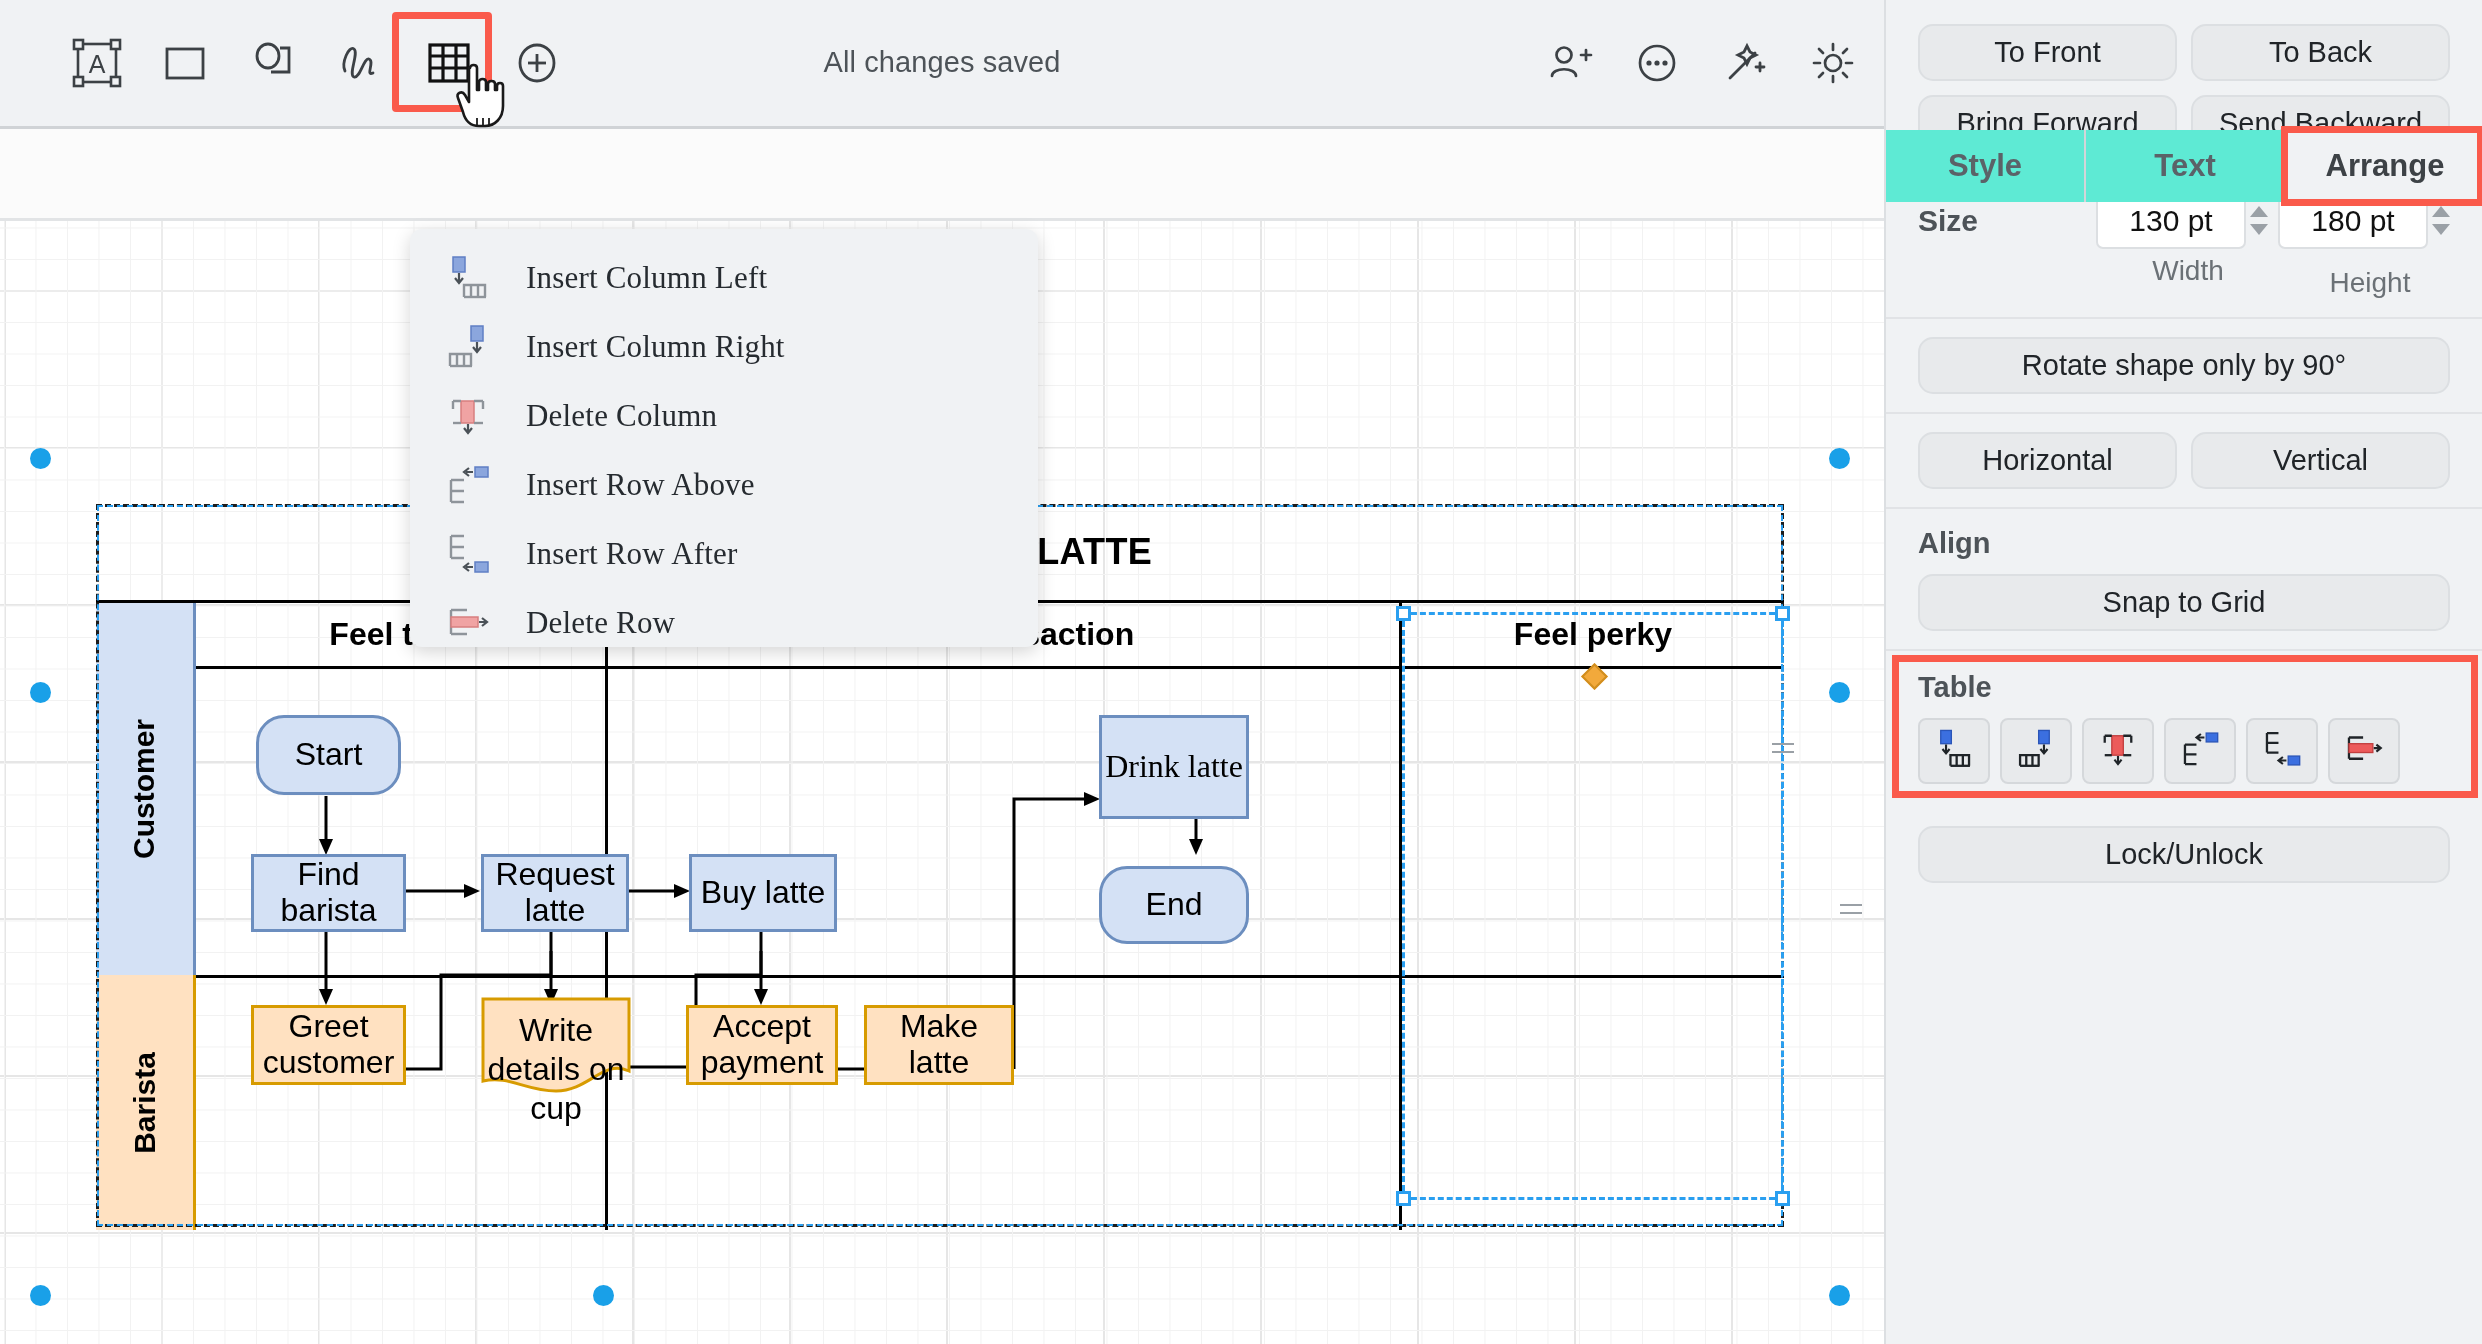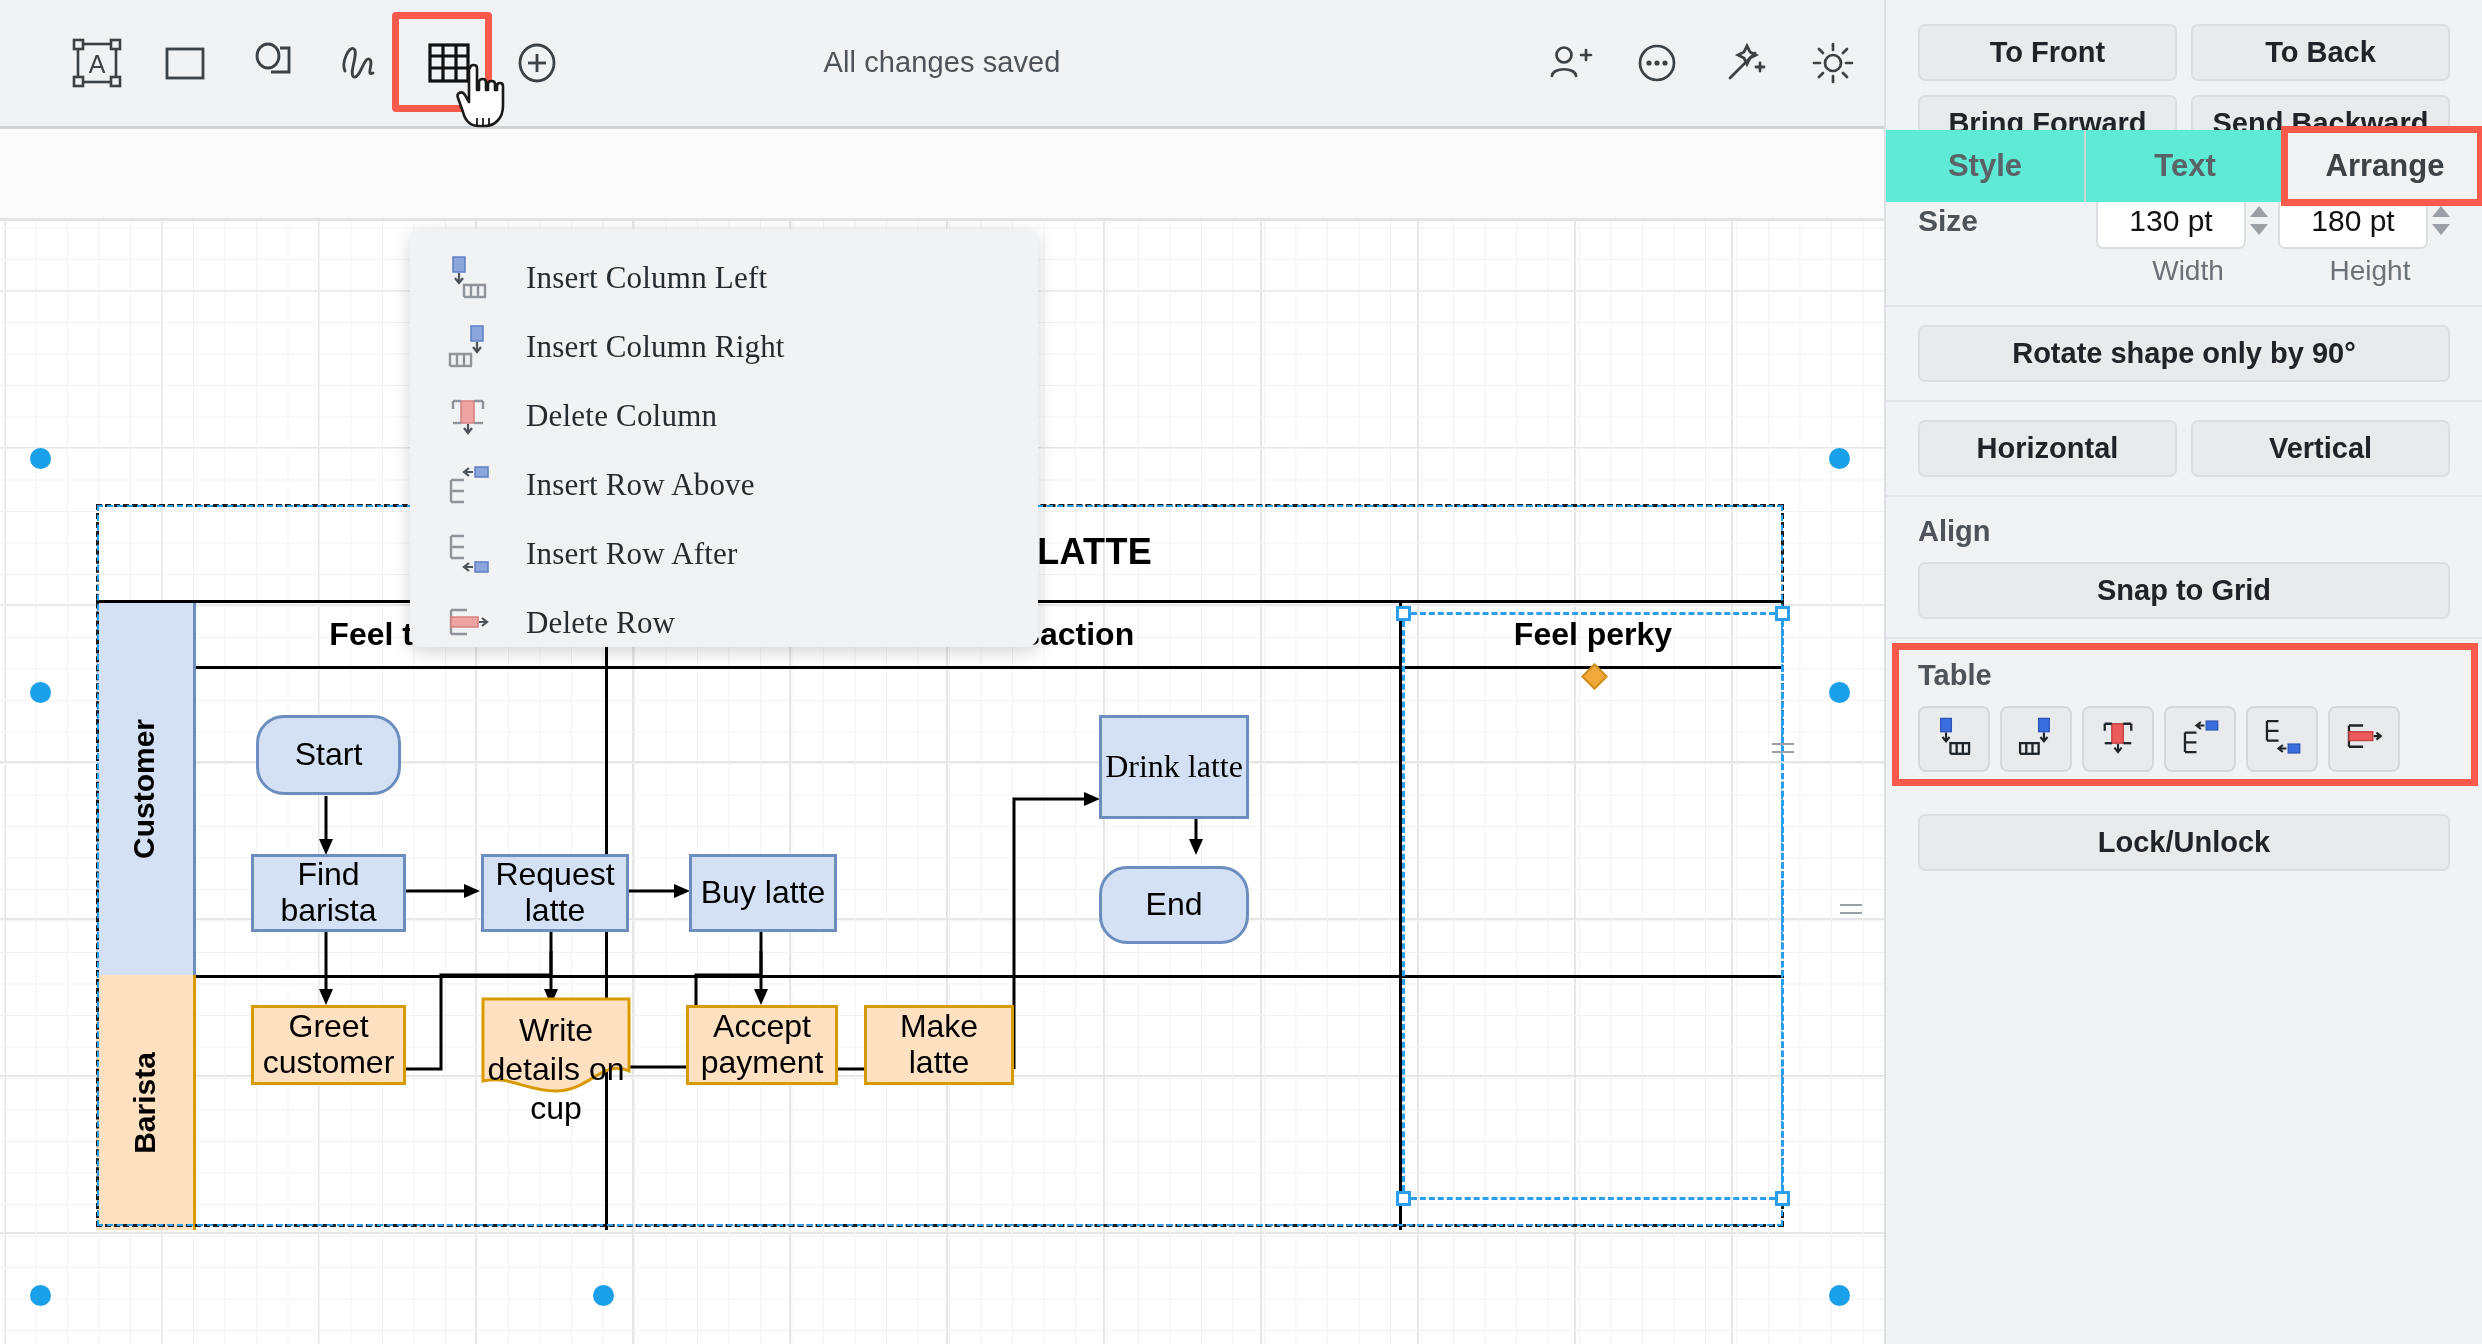--- a/index.html
+++ b/index.html
@@ -222,23 +222,23 @@
   .tab-highlight {
     position: absolute; left: 395px; top: 126px;
     width: 203px; height: 80px;
     border: 7px solid #fa5a4b; pointer-events: none; z-index: 20;
   }
   .sb-section { padding: 18px 32px; border-bottom: 2px solid #e1e3e6; }
   .sb-row { display: flex; gap: 14px; margin-bottom: 14px; }
   .sb-row:last-child { margin-bottom: 0; }
   .sb-btn {
     flex: 1; height: 57px; background: #e8eaec;
-    border: 2px solid #dcdfe2; border-radius: 7px;
-    display: flex; align-items: center; justify-content: center;
-    font-size: 29px; color: #202428; cursor: pointer; font-weight: bold;
+    border: 2px solid #dcdfe2; border-radius: 15px;
+    display: flex; align-items: center; justify-content: center;
+    font-size: 29px; color: #202428; cursor: pointer;
   }
   .sb-label {
     font-size: 29px; font-weight: bold; color: #4d5358; margin-bottom: 14px;
   }
   .size-row { display: flex; align-items: center; padding: 20px 32px 6px; }
   .size-title { font-size: 30px; font-weight: bold; color: #4d5358; flex: 1; }
   .stepper { display: flex; align-items: center; margin-left: 10px; }
   .num-field {
     width: 150px; height: 57px; background: #fff;
     border: 2px solid #dcdfe2; border-radius: 7px;
@@ -253,21 +253,21 @@
     display: block; width: 0; height: 0;
     border-left: 9px solid transparent; border-right: 9px solid transparent;
   }
   .spin i.up { border-bottom: 11px solid #9aa0a6; }
   .spin i.dn { border-top: 11px solid #9aa0a6; }
   .size-captions {
     display: flex; padding: 0 32px 18px; justify-content: flex-end;
     border-bottom: 2px solid #e1e3e6;
   }
   .size-cap { width: 160px; text-align: center; font-size: 28px; color: #6b7176; }
-  .size-cap:last-child { margin-left: 22px; }
+  .size-cap:last-child { margin-left: 22px; margin-top: 12px; }
 
   .table-section { position: relative; padding: 20px 32px 24px; }
   .table-highlight {
     position: absolute; left: 6px; top: 4px;
     width: 586px; height: 143px;
     border: 7px solid #fa5a4b; pointer-events: none;
   }
   .table-icons { display: flex; gap: 10px; }
   .tbl-ibtn {
     width: 72px; height: 66px;

